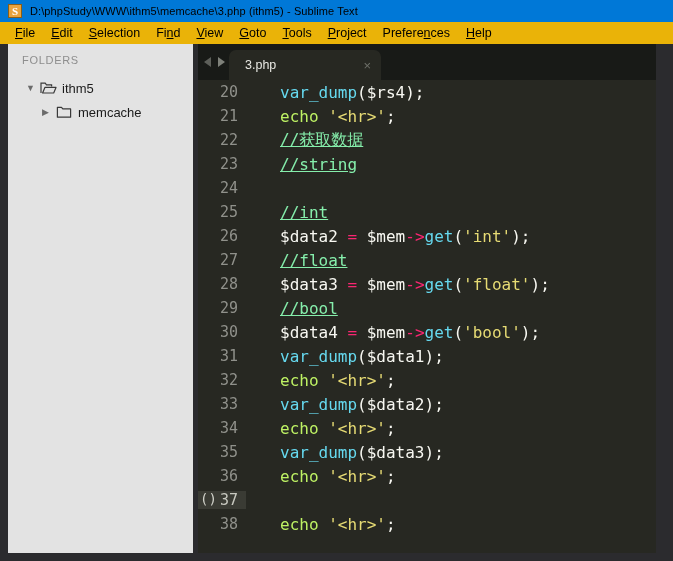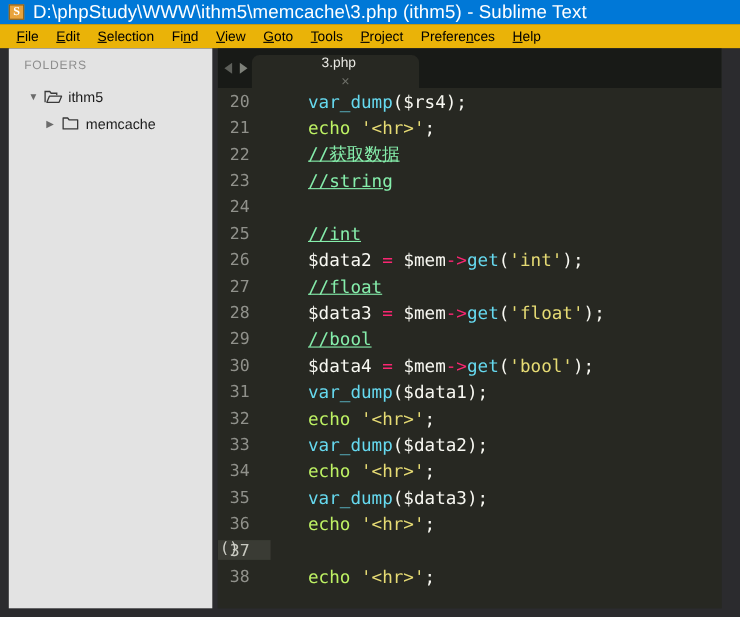--- a/index.html
+++ b/index.html
@@ -44,22 +44,22 @@
     justify-content: center;
     font-family: "Liberation Serif", serif;
     font-weight: bold;
     font-size: 11px;
     line-height: 1;
     color: #ffffff;
     flex: 0 0 auto;
   }
   .title-text {
     margin-left: 8px;
-    color: #ffffff;
-    font-size: 17px;
+    color: #000000;
+    font-size: 11px;
     white-space: nowrap;
     letter-spacing: 0.1px;
   }
 
   
   .menubar {
     position: absolute;
     left: 0; top: 22px;
     width: 673px;
     height: 22px;
@@ -176,21 +176,20 @@
     height: 30px;
     min-width: 152px;
     background: #272822;
     border-top-left-radius: 7px;
     border-top-right-radius: 7px;
     display: flex;
     align-items: center;
     padding: 0 10px 0 16px;
     box-sizing: border-box;
     cursor: default;
-    flex-direction: column;
   }
   .tab-title {
     font-size: 12.5px;
     color: #e8e8e3;
     flex: 1 1 auto;
     white-space: nowrap;
   }
   .tab-close {
     color: #6e7069;
     font-size: 13px;
@@ -210,21 +209,21 @@
   .code-line {
     position: relative;
     height: 24px;
     display: flex;
     align-items: center;
     white-space: pre;
   }
   .gutter {
     width: 48px;
     flex: 0 0 48px;
-    text-align: center;
+    text-align: right;
     padding-right: 8px;
     box-sizing: border-box;
     color: #90918b;
     font-size: 15px;
     position: relative;
   }
   .code-line.active .gutter {
     background: #3a3b34;
     color: #c8c9c0;
   }

